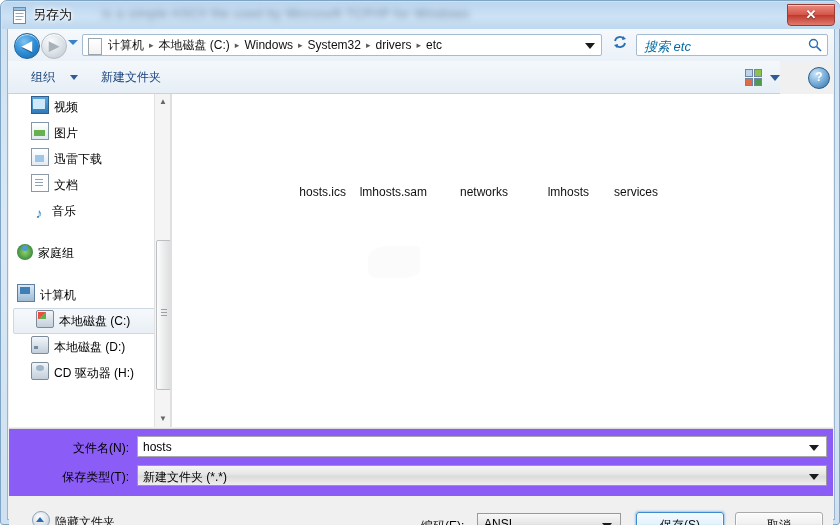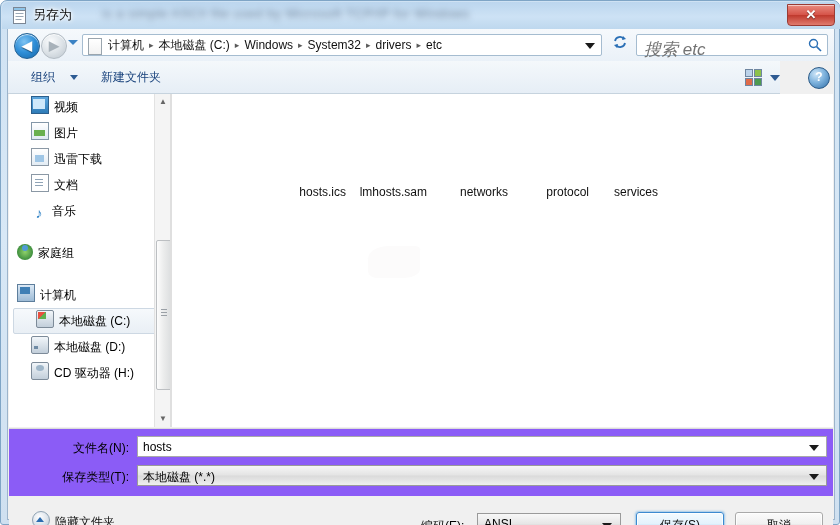--- a/index.html
+++ b/index.html
@@ -188,21 +188,21 @@
     position: absolute;
     left: 628px; top: 5px;
     width: 192px; height: 22px;
     background: #ffffff;
     border: 1px solid #a5bcd0;
     border-radius: 2px;
     box-sizing: border-box;
   }
   #search-placeholder {
     position: absolute; left: 7px; top: 3px;
-    font-size: 17px; font-style: italic; color: #737373;
+    font-size: 13px; font-style: italic; color: #0369a1;
   }
   #search-icon {
     position: absolute; right: 5px; top: 3px;
     width: 14px; height: 14px;
   }
 
   
   #toolbar {
     position: absolute;
     left: 0; top: 32px;
@@ -600,34 +600,34 @@
       <div class="sb-arrow" id="sb-down">▼</div>
     </div>
 
     <div id="splitter"></div>
 
     <div id="filelist">
       <div id="ghost-shape"></div>
     <div class="file-item" style="left: 94px; top: 91px;">hosts.ics</div>
         <div class="file-item" style="left: 175px; top: 91px;">lmhosts.sam</div>
         <div class="file-item" style="left: 256px; top: 91px;">networks</div>
-        <div class="file-item" style="left: 337px; top: 91px;">protocol</div>
+        <div class="file-item" style="left: 337px; top: 91px;">lmhosts</div>
         <div class="file-item" style="left: 406px; top: 91px;">services</div>
       </div>
 
     <div id="formarea">
       <div class="form-label" id="lbl-filename">文件名(N):</div>
       <div id="filename-input">
         <div id="filename-value">hosts</div>
         <div class="input-caret"></div>
       </div>
 
       <div class="form-label" id="lbl-filetype">保存类型(T):</div>
       <div id="filetype-select">
-        <div id="filetype-value">本地磁盘  (*.*)</div>
+        <div id="filetype-value">新建文件夹  (*.*)</div>
         <div class="input-caret"></div>
       </div>
     </div>
 
     <div id="actionbar">
       <div id="hide-folders">
         <span id="hide-folders-icon"></span><span>隐藏文件夹</span>
       </div>
 
       <div id="lbl-encoding">编码(E):</div>

